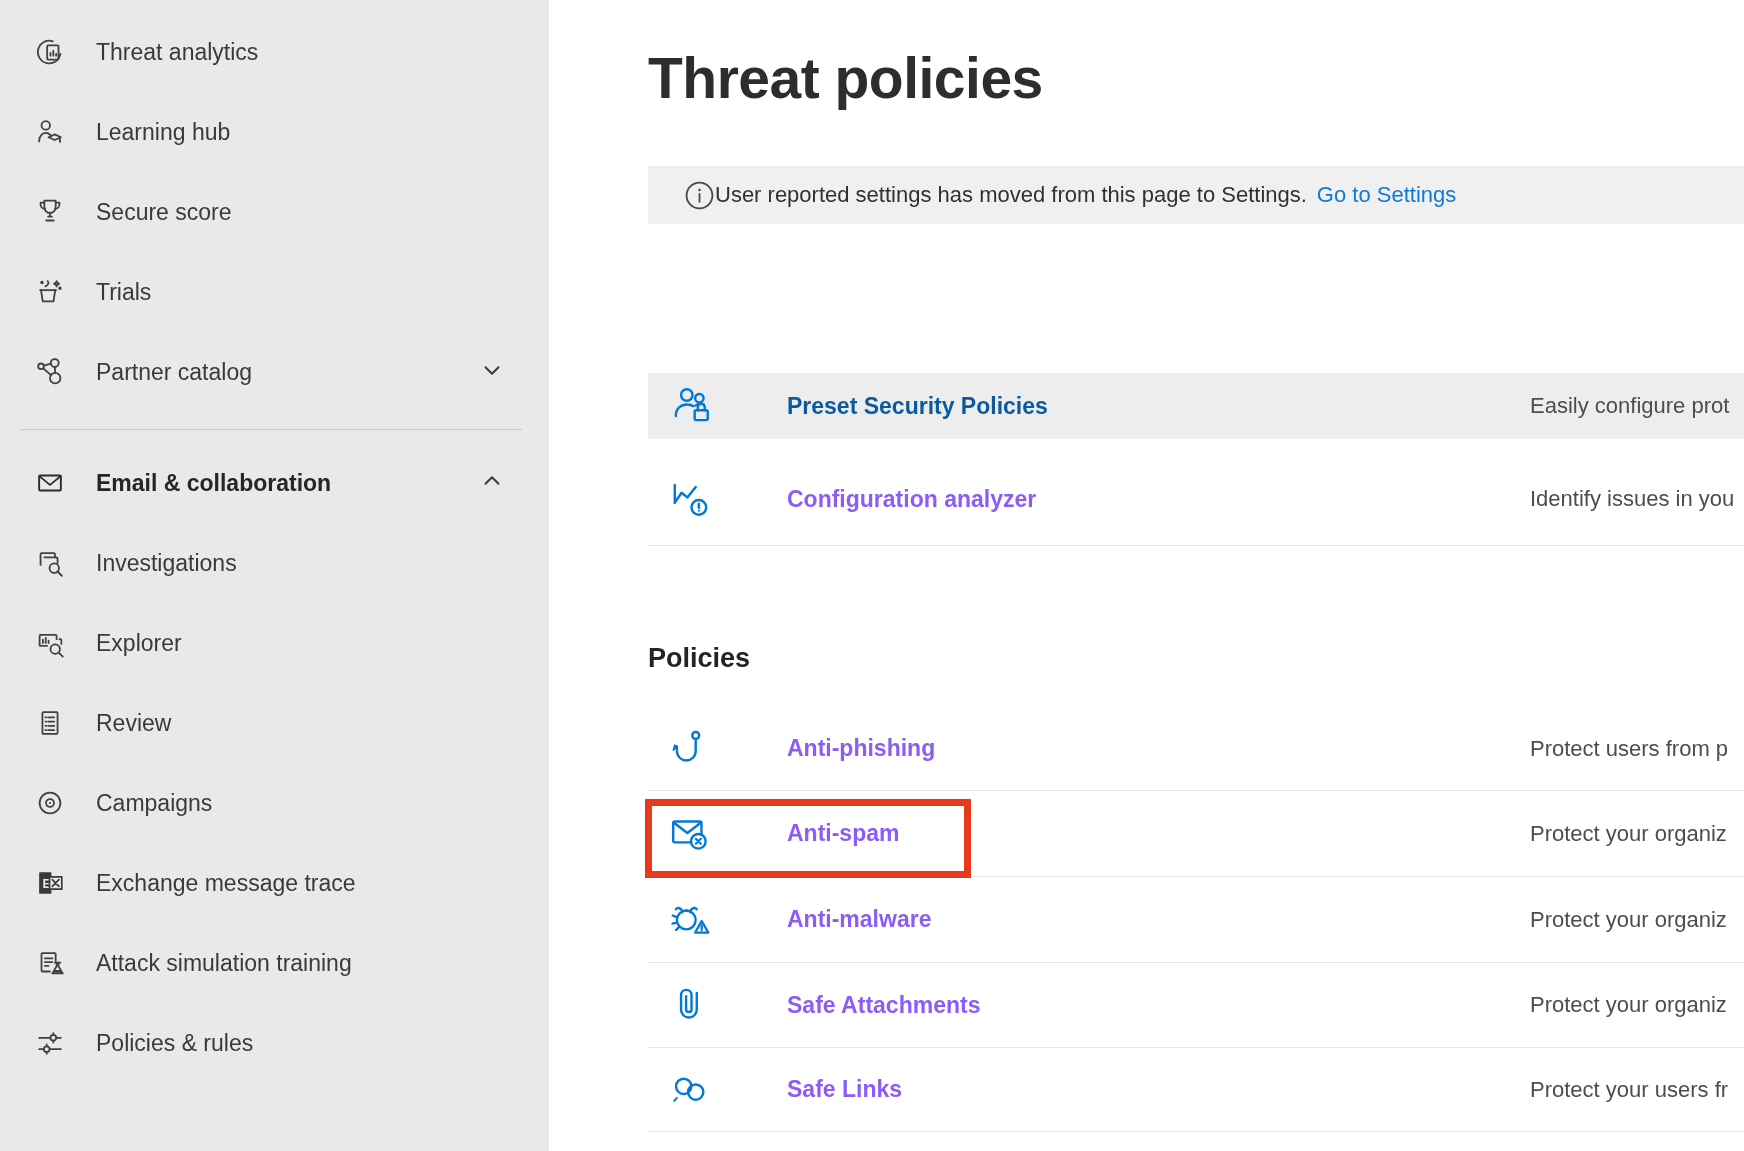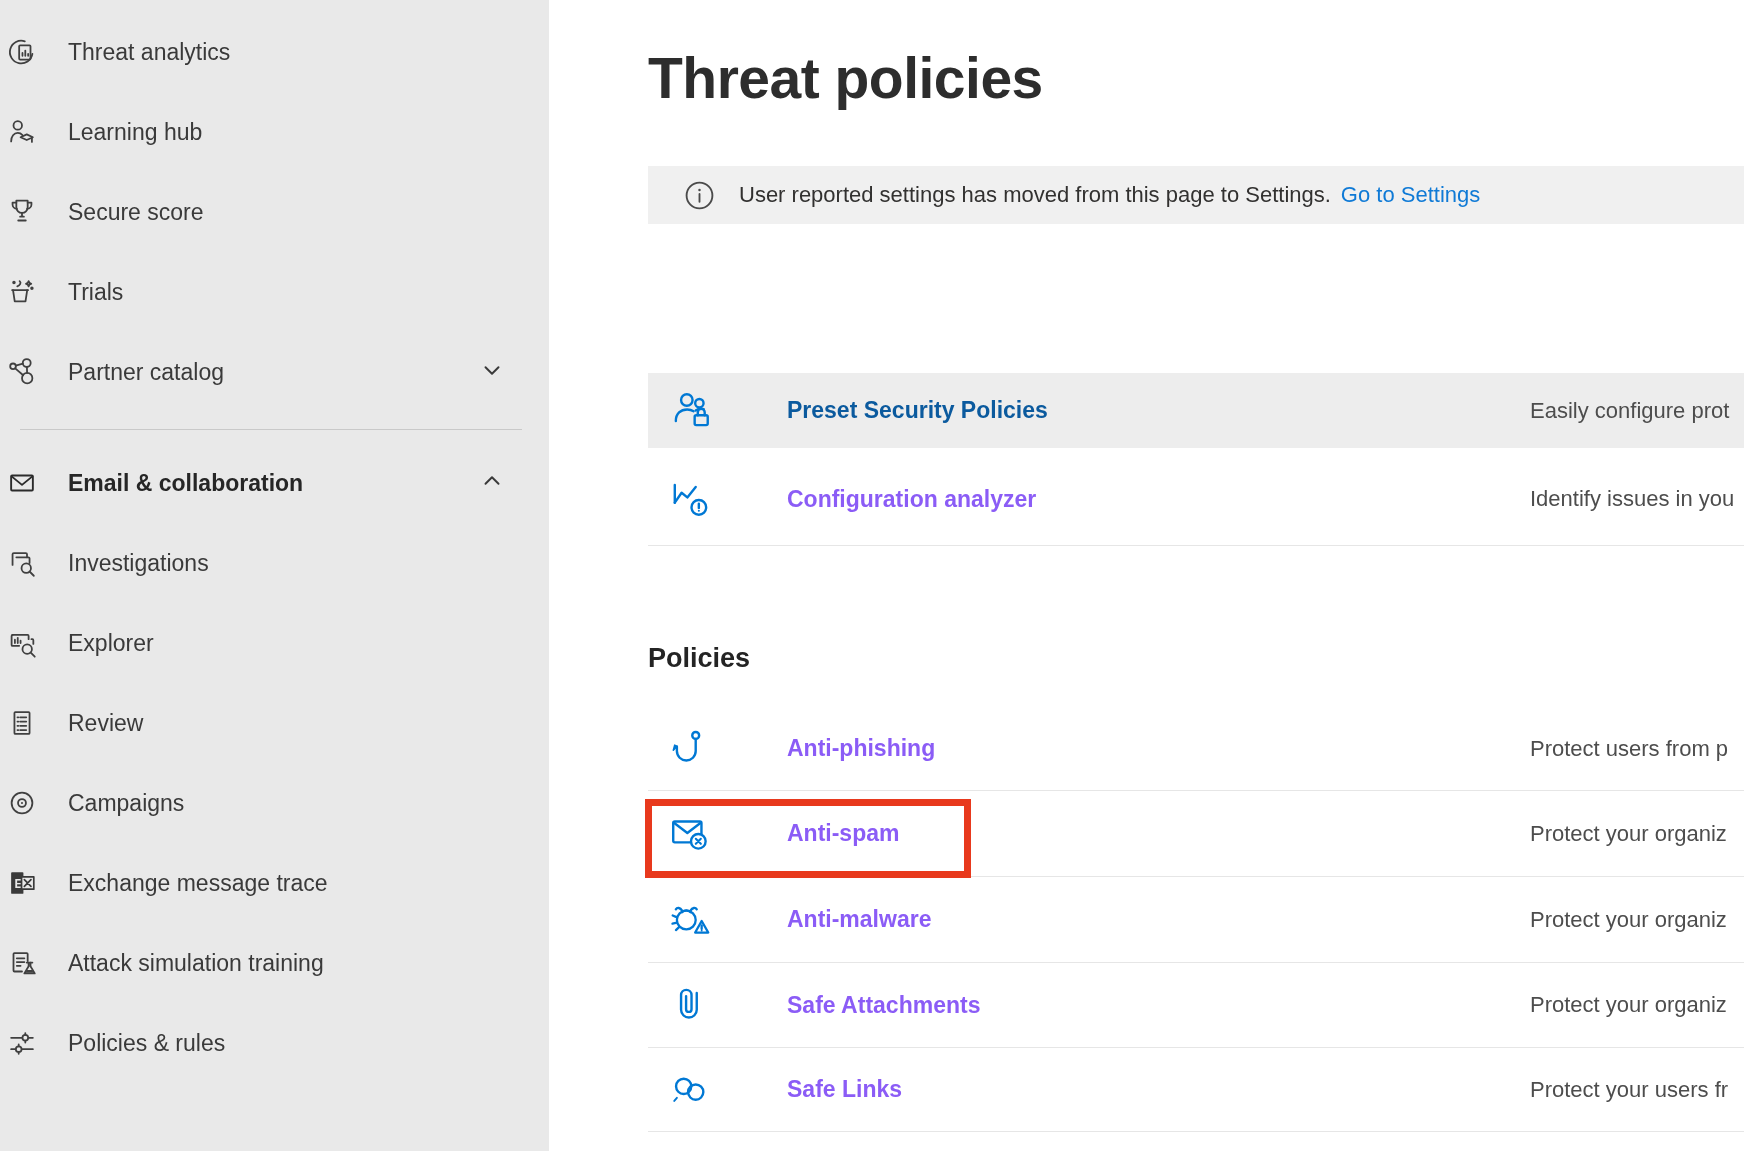--- a/index.html
+++ b/index.html
@@ -9,40 +9,40 @@
     -webkit-font-smoothing:antialiased;
   }
   
   .sidebar{
     position:absolute;left:0;top:0;width:549px;height:1151px;
     background:#e9e9e9;overflow:hidden;
   }
   .nav-group{padding-top:12px;}
   .nav-item{
     position:relative;height:80px;display:flex;align-items:center;
-    padding-left:4px;cursor:pointer;
+    padding-left:32px;cursor:pointer;
   }
   .nav-icon{width:36px;height:36px;flex:none;color:#404040;display:flex;align-items:center;justify-content:center;}
   .nav-icon svg{display:block;}
   .nav-label{margin-left:28px;font-size:23px;color:#3a3a3a;white-space:nowrap;}
   .nav-item.section-header .nav-label{font-weight:700;color:#262626;}
   .nav-chevron{position:absolute;right:44px;top:50%;transform:translateY(-50%);color:#3a3a3a;}
   .sidebar-divider{height:1px;background:#c9c9c9;margin:17px 27px 13px 20px;}
   
   .main{position:absolute;left:549px;top:0;right:0;height:1151px;background:#fff;overflow:hidden;}
   .page-title{
     position:absolute;left:99px;top:42px;font-size:57px;line-height:72px;
     font-weight:700;color:#2d2d2d;letter-spacing:-0.5px;white-space:nowrap;
   }
   .banner{
     position:absolute;left:99px;right:0;top:166px;height:58px;background:#f0f0f0;
     display:flex;align-items:center;font-size:22px;color:#323130;white-space:nowrap;
   }
   .banner .info-icon{margin-left:36px;flex:none;color:#4a4a4a;display:flex;}
-  .banner-message{margin-left:24px;}
+  .banner-message{}
   .banner-link{margin-left:10px;color:#0f7ad6;cursor:pointer;text-decoration:none;}
   .section-heading{
     position:absolute;left:99px;font-size:27px;line-height:40px;font-weight:700;
     color:#242424;white-space:nowrap;
   }
   .heading-templated{top:305px;}
   .heading-policies{top:638px;}
   .policy-row{
     position:absolute;left:99px;right:0;display:flex;align-items:center;cursor:pointer;
   }
@@ -246,21 +246,21 @@
         <circle cx="15" cy="15" r="12.5"></circle>
         <path d="M15 13.5V21"></path>
         <circle cx="15" cy="9.7" r="1.2" fill="#4a4a4a" stroke="none"></circle>
       </svg>
     </span>
     <span class="banner-message">User reported settings has moved from this page to Settings.</span>
     <a class="banner-link">Go to Settings</a>
   </div>
 
 
-  <div class="policy-row row-hover" style="top:373px;height:75px;">
+  <div class="policy-row row-hover" style="top:373px;height:66px;">
     <span class="row-icon">
       <svg width="46" height="46" viewBox="0 0 44 44" fill="none" stroke="#0078d4" stroke-width="2.3">
         <circle cx="18" cy="11.5" r="5.5"></circle>
         <path d="M7.5 31.5c0-7 4.6-11 10.8-11 2.4 0 4.5.6 6.2 1.7"></path>
         <circle cx="30" cy="14.5" r="4"></circle>
         <path d="M26.5 21.5c1.4-1 3.1-1.6 5-1.6.9 0 1.8.1 2.6.4"></path>
         <rect x="25.5" y="26" width="12.5" height="9.5" rx="1.5"></rect>
         <path d="M28.5 26v-2.7a3.3 3.3 0 0 1 6.6 0V26"></path>
       </svg>
     </span>

